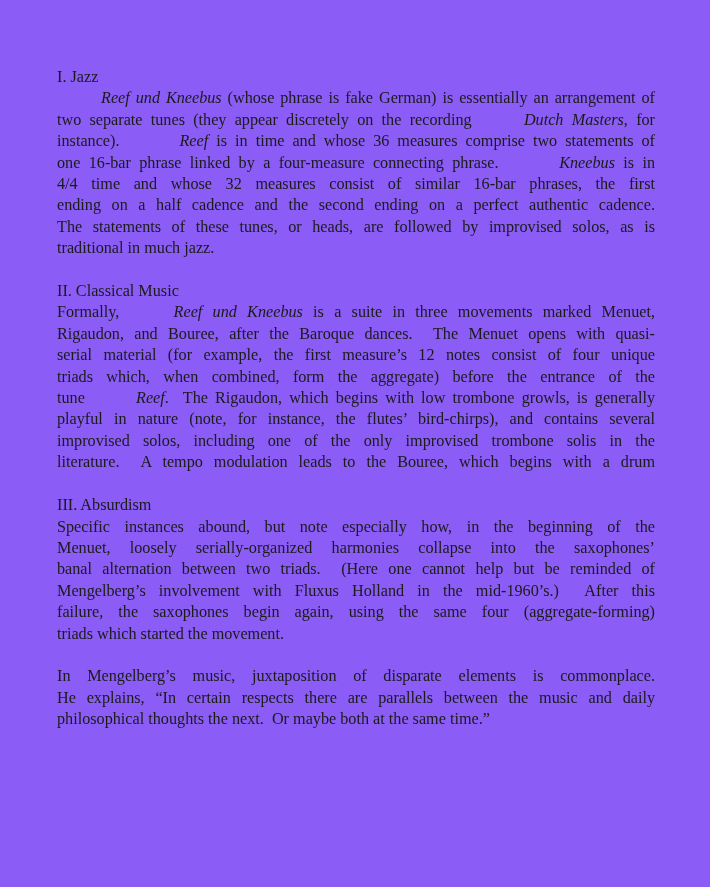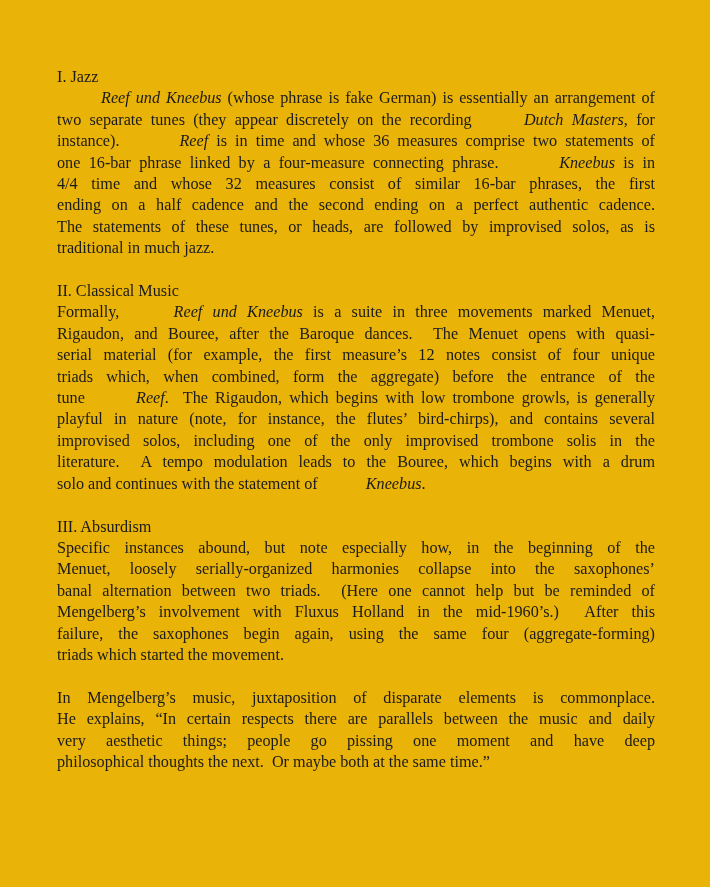--- a/index.html
+++ b/index.html
@@ -12,21 +12,21 @@
     height: 887px;
     font-family: "Liberation Serif", "DejaVu Serif", serif;
     color: #1b1b1b;
     overflow: hidden;
   }
   .page {
     box-sizing: border-box;
     width: 710px;
     height: 887px;
     padding: 67px 55px 0 57px;
-    background: #eab308;
+    background: #8b5cf6;
   }
   .doc-body {
     width: 598px;
   }
   .line {
     font-size: 16.2px;
     line-height: 21.4px;
     text-align: justify;
     text-align-last: justify;
     white-space: pre-wrap;
@@ -64,33 +64,31 @@
       <div class="line heading">II. Classical Music</div>
       <div class="paragraph">
         <div class="line"><span>Formally, </span><em>Reef und Kneebus</em><span> is a suite in three movements marked Menuet,</span></div>
         <div class="line"><span>Rigaudon, and Bouree, after the Baroque dances.  The Menuet opens with quasi-</span></div>
         <div class="line"><span>serial material (for example, the first measure’s 12 notes consist of four unique</span></div>
         <div class="line"><span>triads which, when combined, form the aggregate) before the entrance of the</span></div>
         <div class="line"><span>tune </span><em>Reef</em><span>.  The Rigaudon, which begins with low trombone growls, is generally</span></div>
         <div class="line"><span>playful in nature (note, for instance, the flutes’ bird-chirps), and contains several</span></div>
         <div class="line"><span>improvised solos, including one of the only improvised trombone solis in the</span></div>
         <div class="line"><span>literature.  A tempo modulation leads to the Bouree, which begins with a drum</span></div>
-        <div class="line last"><span>solo and continues with the statement of </span><em>Kneebus</em><span>.</span></div>
       </div>
       <div class="gap"></div>
       <div class="line heading">III. Absurdism</div>
       <div class="paragraph">
         <div class="line"><span>Specific instances abound, but note especially how, in the beginning of the</span></div>
         <div class="line"><span>Menuet, loosely serially-organized harmonies collapse into the saxophones’</span></div>
         <div class="line"><span>banal alternation between two triads.  (Here one cannot help but be reminded of</span></div>
         <div class="line"><span>Mengelberg’s involvement with Fluxus Holland in the mid-1960’s.)  After this</span></div>
         <div class="line"><span>failure, the saxophones begin again, using the same four (aggregate-forming)</span></div>
         <div class="line last"><span>triads which started the movement.</span></div>
       </div>
       <div class="gap"></div>
       <div class="paragraph">
         <div class="line"><span>In Mengelberg’s music, juxtaposition of disparate elements is commonplace.</span></div>
         <div class="line"><span>He explains, “In certain respects there are parallels between the music and daily</span></div>
-        <div class="line"><span>very aesthetic things; people go pissing one moment and have deep</span></div>
         <div class="line last"><span>philosophical thoughts the next.  Or maybe both at the same time.”</span></div>
       </div>
     </div>
 </div>
 
 </body></html>

